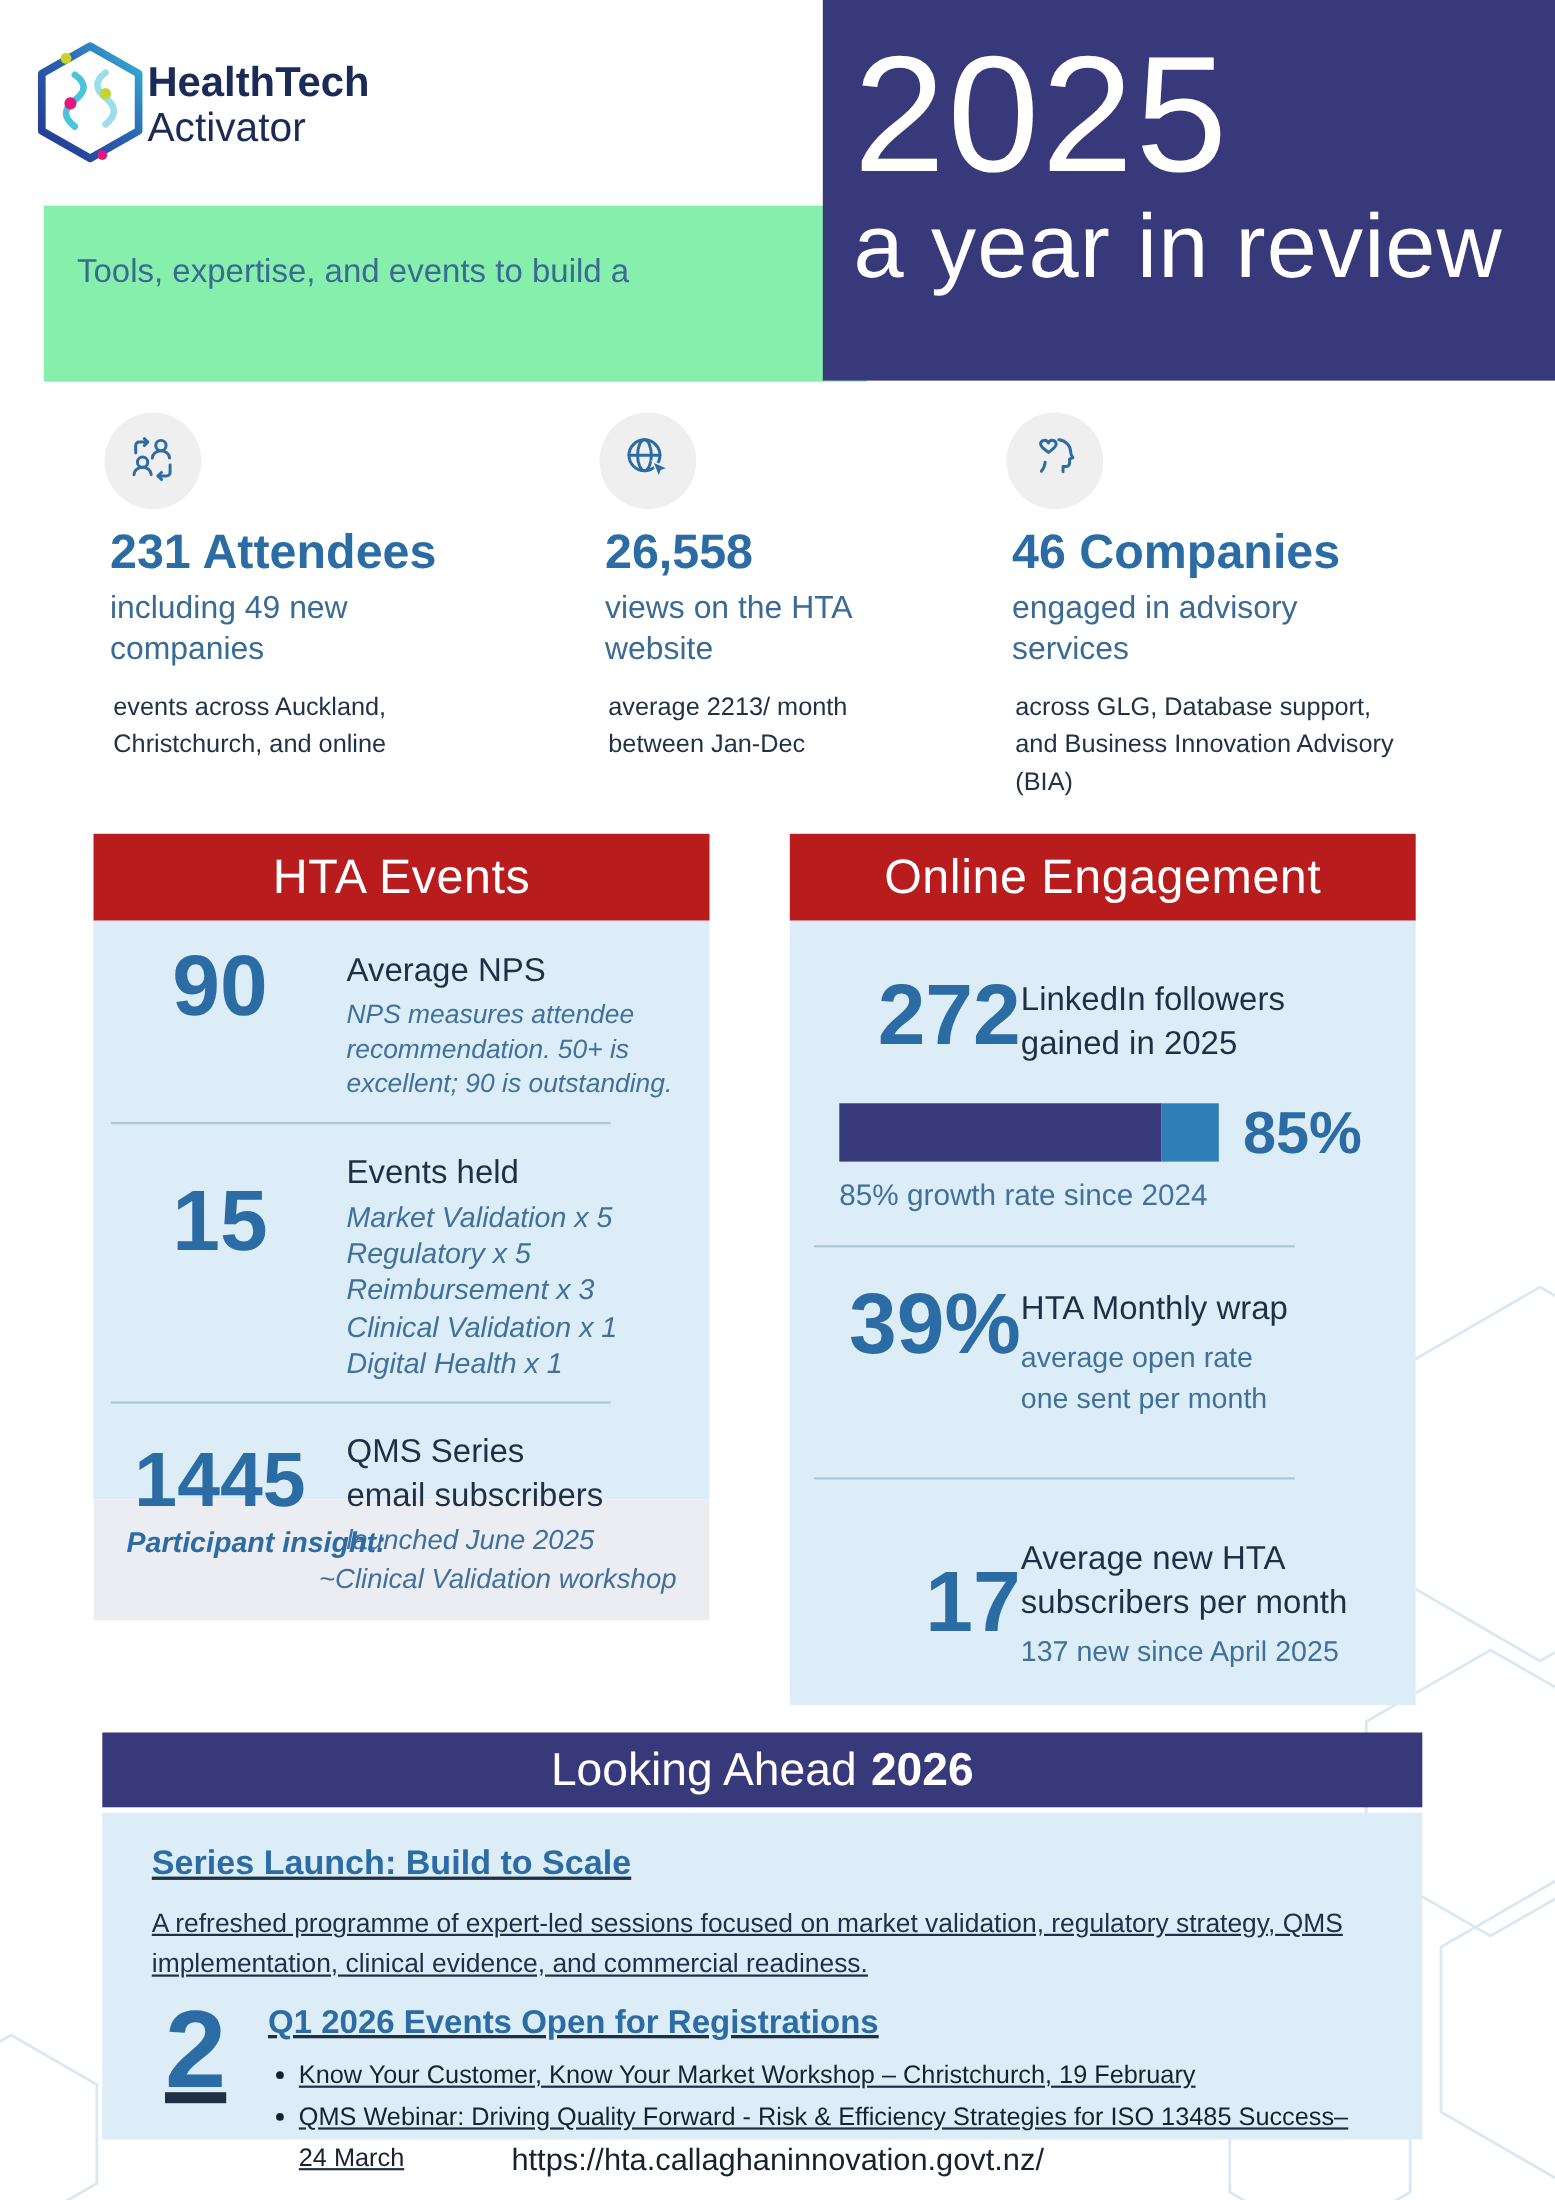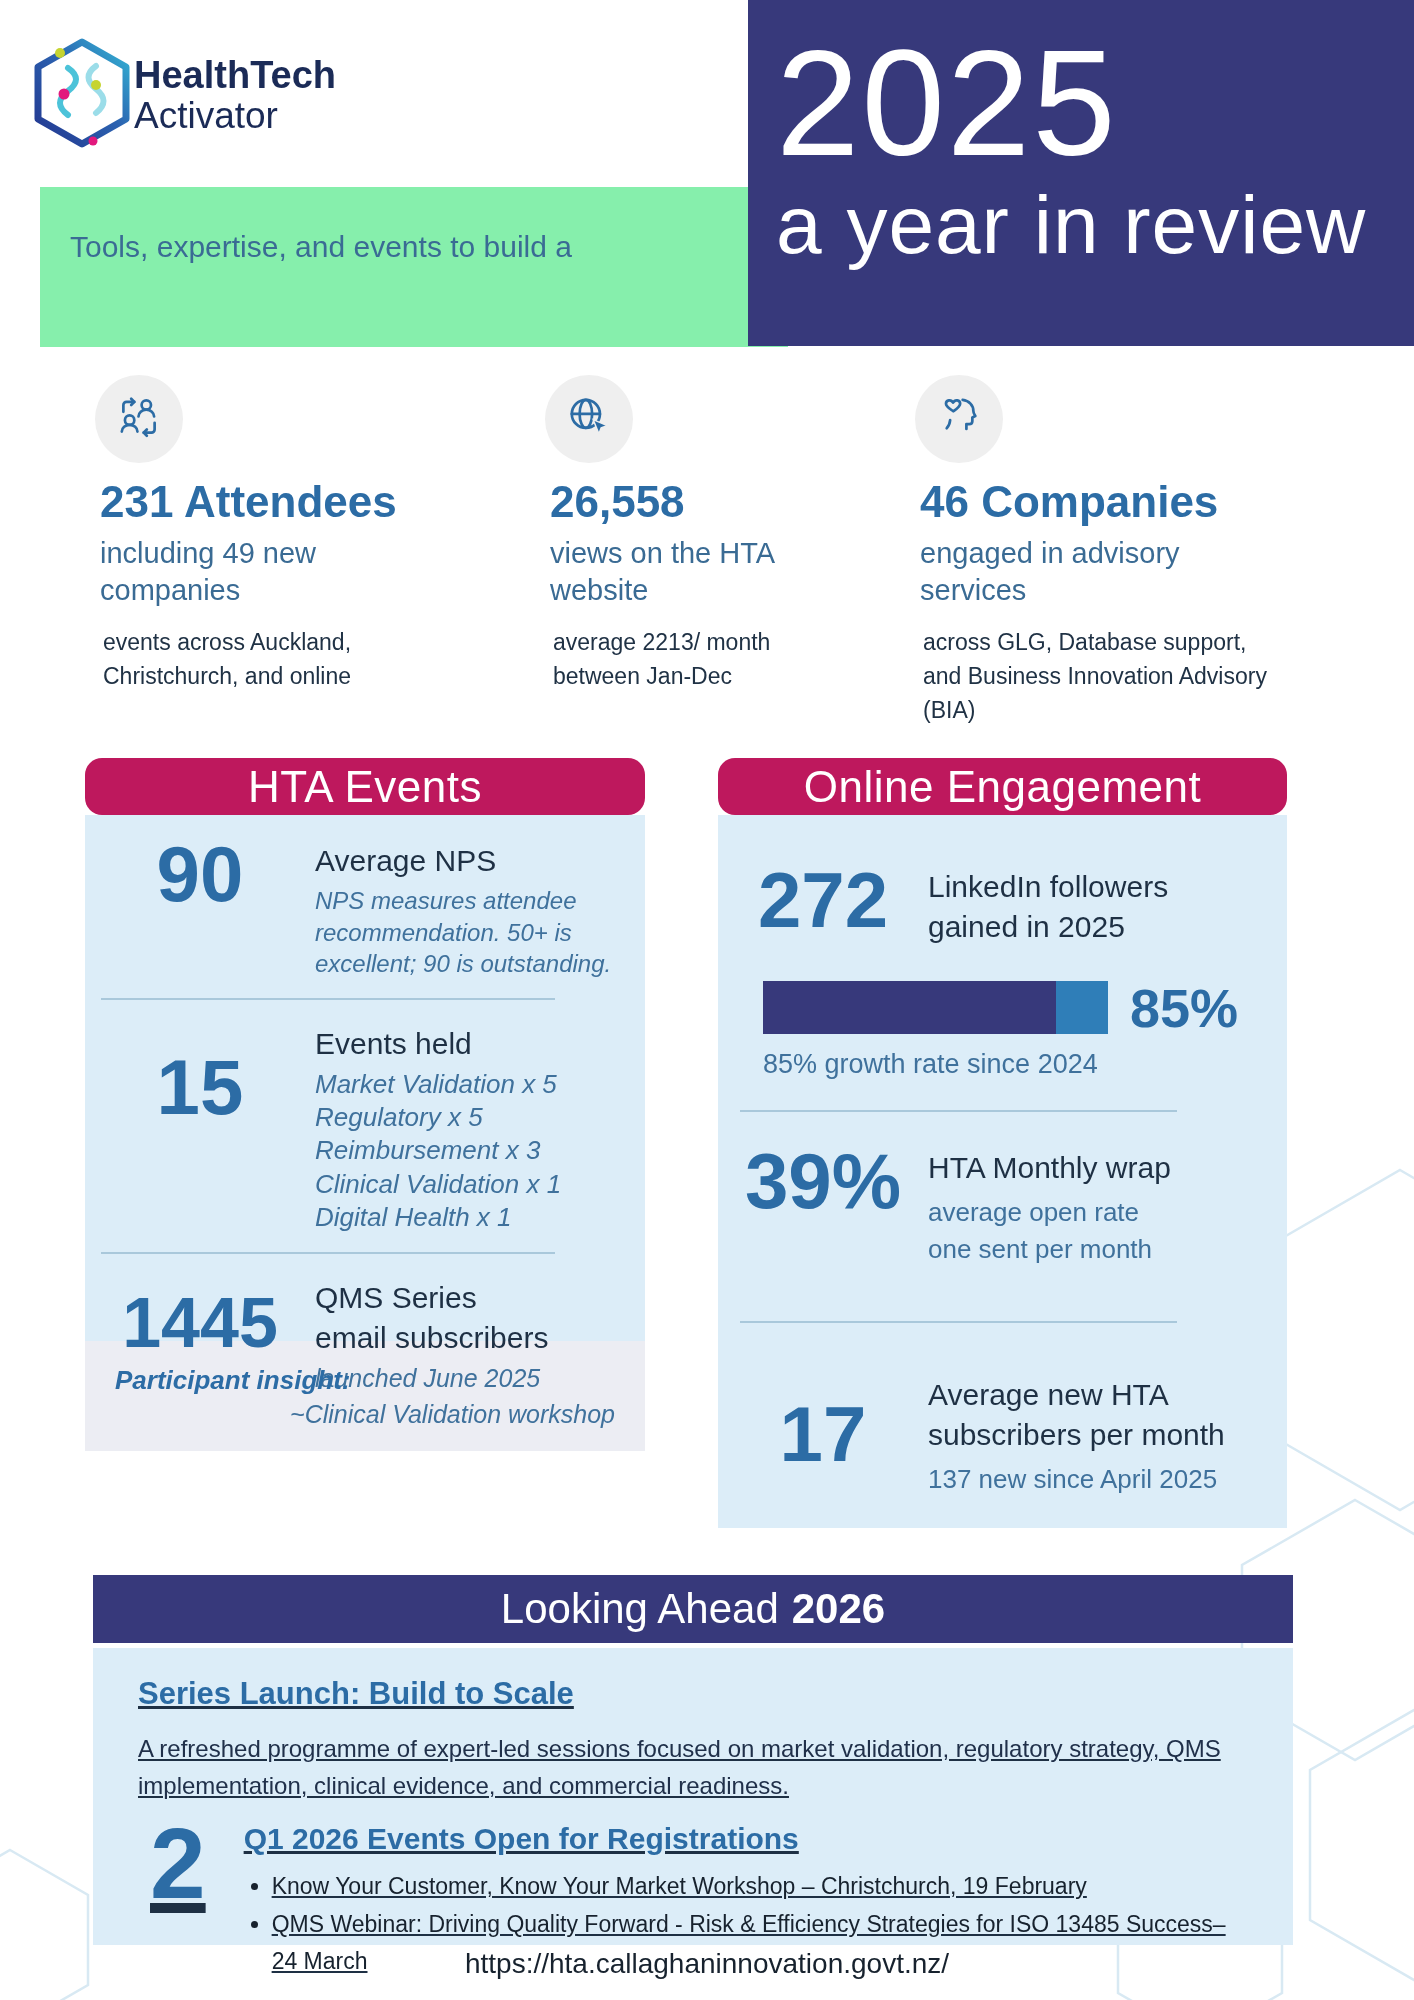--- a/index.html
+++ b/index.html
@@ -36,29 +36,29 @@
   .icon-circle{width:88px;height:88px;border-radius:50%;background:#EFEFEF;
                display:flex;align-items:center;justify-content:center;}
   .stat h2{margin:16px 0 0 5px;font-size:44px;font-weight:700;color:#2C6CA5;line-height:1.05;}
   .stat .subhead{margin:10px 0 0 5px;font-size:29px;font-weight:400;color:#3A6B94;line-height:1.27;}
   .stat .detail{margin:16px 0 0 8px;font-size:23px;color:#203245;line-height:1.48;}
 
   
   .panel{position:absolute;top:758px;z-index:1;}
   .panel-left{left:85px;width:560px;}
   .panel-right{left:718px;width:569px;}
-  .panel-header{height:57px;background:#be185d;display:flex;align-items:center;justify-content:center;border-radius:17px;}
+  .panel-header{height:79px;background:#b91c1c;display:flex;align-items:center;justify-content:center;}
   .panel-header .ph-title{font-size:44px;font-weight:400;color:#ffffff;letter-spacing:.5px;}
   .panel-body{background:#DCEDF8;}
   .panel-left .panel-body{height:526px;box-sizing:border-box;padding-top:20px;}
   .panel-right .panel-body{height:713px;box-sizing:border-box;padding-top:46px;}
 
   .prow{display:flex;align-items:flex-start;}
   .panel-left .num{width:230px;flex:0 0 230px;text-align:center;font-weight:700;color:#2C6CA5;line-height:1.0;}
-  .panel-right .num{width:210px;flex:0 0 210px;text-align:center;font-weight:700;color:#2C6CA5;line-height:1.0;}
+  .panel-right .num{width:210px;flex:0 0 210px;text-align:right;font-weight:700;color:#2C6CA5;line-height:1.0;}
   .n-lg{font-size:78px;}
   .n-md{font-size:70px;}
   .pcontent{flex:1;padding-right:18px;}
   .pcontent h3{margin:6px 0 4px 0;font-size:30px;font-weight:500;color:#1E3044;line-height:1.33;}
   .note-italic{font-style:italic;font-size:24px;color:#3F719C;line-height:1.32;}
   .items-italic{font-style:italic;font-size:26px;color:#3F719C;line-height:1.28;margin-top:2px;}
   .divider{height:2px;background:#A9C8DB;margin:18px 90px 18px 16px;}
 
   .insight{background:#ECEDF3;padding:24px 30px 22px 30px;}
   .insight .ins-label{font-size:26px;font-weight:700;font-style:italic;color:#2C6CA5;}

